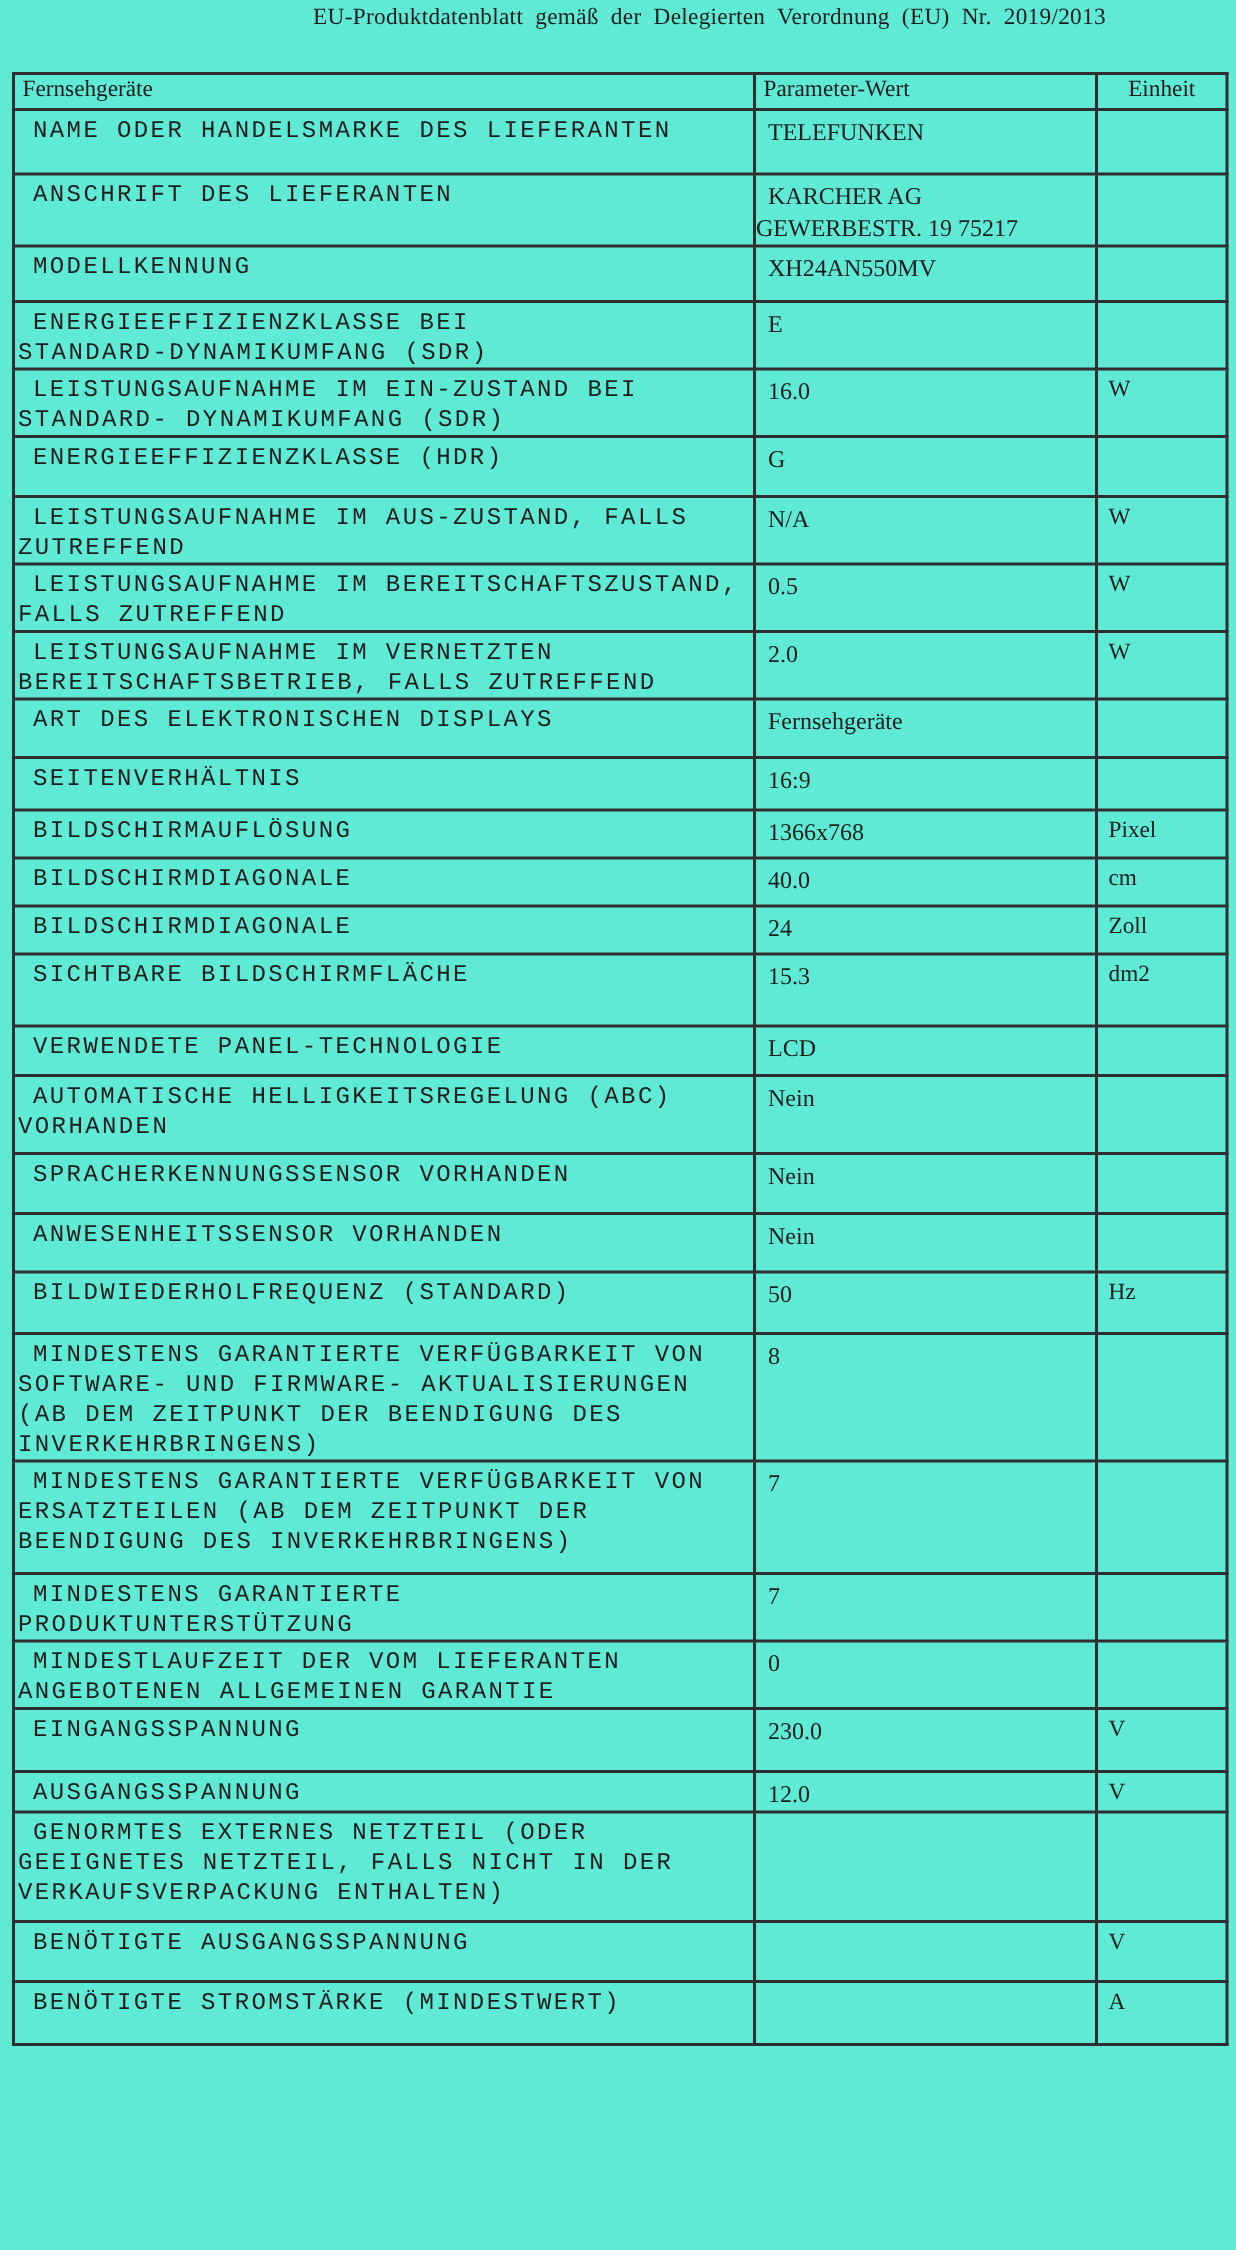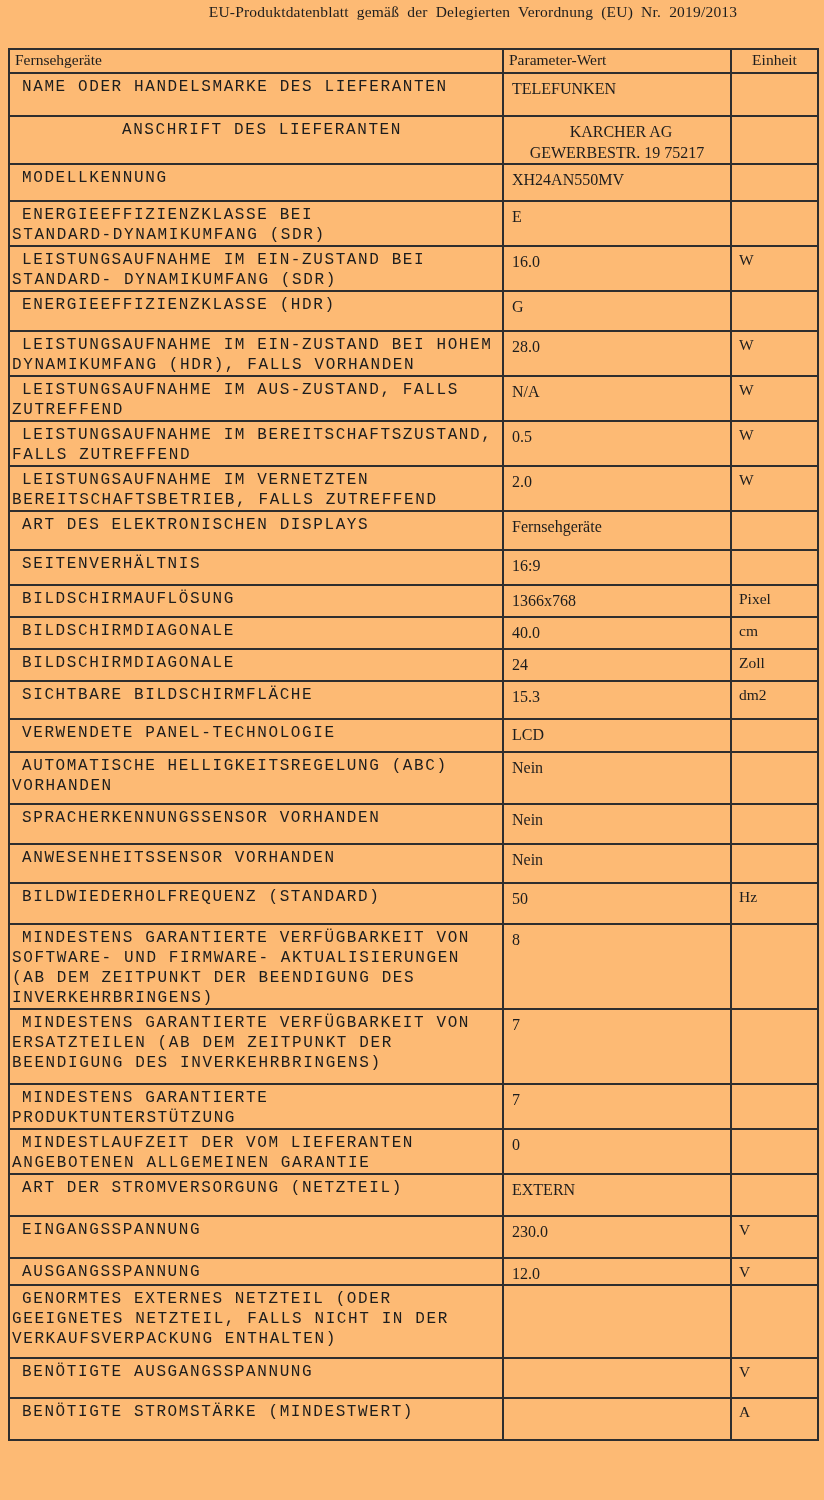--- a/index.html
+++ b/index.html
@@ -9,21 +9,21 @@
     height: 1500px;
     background: #ffffff;
     overflow: hidden;
     font-family: "Liberation Serif", serif;
     color: #1d1d1d;
   }
   .page {
     position: relative;
     width: 824px;
     height: 1500px;
-    background: #fdba74;
+    background: #5eead4;
   }
   .doc-title {
     position: absolute;
     top: 3px;
     left: 0;
     width: 824px;
     box-sizing: border-box;
     padding-left: 122px;
     text-align: center;
     font-size: 15.5px;
@@ -102,21 +102,21 @@
         <th>Parameter-Wert</th>
         <th class="unit-h">Einheit</th>
       </tr>
     </thead>
     <tbody>
         <tr style="height: 43px;">
           <td class="label">NAME ODER HANDELSMARKE DES LIEFERANTEN</td>
           <td class="value">TELEFUNKEN</td>
           <td class="unit"></td>
         </tr>
-        <tr style="height: 41px; text-align: center;">
+        <tr style="height: 41px;">
           <td class="label">ANSCHRIFT DES LIEFERANTEN</td>
           <td class="value">KARCHER AG
 GEWERBESTR. 19 75217</td>
           <td class="unit"></td>
         </tr>
         <tr style="height: 37px;">
           <td class="label">MODELLKENNUNG</td>
           <td class="value">XH24AN550MV</td>
           <td class="unit"></td>
         </tr>
@@ -130,26 +130,20 @@
           <td class="label">LEISTUNGSAUFNAHME IM EIN-ZUSTAND BEI
 STANDARD- DYNAMIKUMFANG (SDR)</td>
           <td class="value">16.0</td>
           <td class="unit">W</td>
         </tr>
         <tr style="height: 40px;">
           <td class="label">ENERGIEEFFIZIENZKLASSE (HDR)</td>
           <td class="value">G</td>
           <td class="unit"></td>
         </tr>
-        <tr style="height: 42px;">
-          <td class="label">LEISTUNGSAUFNAHME IM EIN-ZUSTAND BEI HOHEM
-DYNAMIKUMFANG (HDR), FALLS VORHANDEN</td>
-          <td class="value">28.0</td>
-          <td class="unit">W</td>
-        </tr>
         <tr style="height: 40px;">
           <td class="label">LEISTUNGSAUFNAHME IM AUS-ZUSTAND, FALLS
 ZUTREFFEND</td>
           <td class="value">N/A</td>
           <td class="unit">W</td>
         </tr>
         <tr style="height: 40px;">
           <td class="label">LEISTUNGSAUFNAHME IM BEREITSCHAFTSZUSTAND,
 FALLS ZUTREFFEND</td>
           <td class="value">0.5</td>
@@ -179,21 +173,21 @@
         <tr style="height: 32px;">
           <td class="label">BILDSCHIRMDIAGONALE</td>
           <td class="value">40.0</td>
           <td class="unit">cm</td>
         </tr>
         <tr style="height: 32px;">
           <td class="label">BILDSCHIRMDIAGONALE</td>
           <td class="value">24</td>
           <td class="unit">Zoll</td>
         </tr>
-        <tr style="height: 38px;">
+        <tr style="height: 48px;">
           <td class="label">SICHTBARE BILDSCHIRMFLÄCHE</td>
           <td class="value">15.3</td>
           <td class="unit">dm2</td>
         </tr>
         <tr style="height: 33px; padding-left: 32px;">
           <td class="label">VERWENDETE PANEL-TECHNOLOGIE</td>
           <td class="value">LCD</td>
           <td class="unit"></td>
         </tr>
         <tr style="height: 52px;">
@@ -238,25 +232,20 @@
           <td class="value">7</td>
           <td class="unit"></td>
         </tr>
         <tr style="height: 40px;">
           <td class="label">MINDESTLAUFZEIT DER VOM LIEFERANTEN
 ANGEBOTENEN ALLGEMEINEN GARANTIE</td>
           <td class="value">0</td>
           <td class="unit"></td>
         </tr>
         <tr style="height: 42px;">
-          <td class="label">ART DER STROMVERSORGUNG (NETZTEIL)</td>
-          <td class="value">EXTERN</td>
-          <td class="unit"></td>
-        </tr>
-        <tr style="height: 42px;">
           <td class="label">EINGANGSSPANNUNG</td>
           <td class="value">230.0</td>
           <td class="unit">V</td>
         </tr>
         <tr style="height: 24px;">
           <td class="label">AUSGANGSSPANNUNG</td>
           <td class="value">12.0</td>
           <td class="unit">V</td>
         </tr>
         <tr style="height: 73px;">

